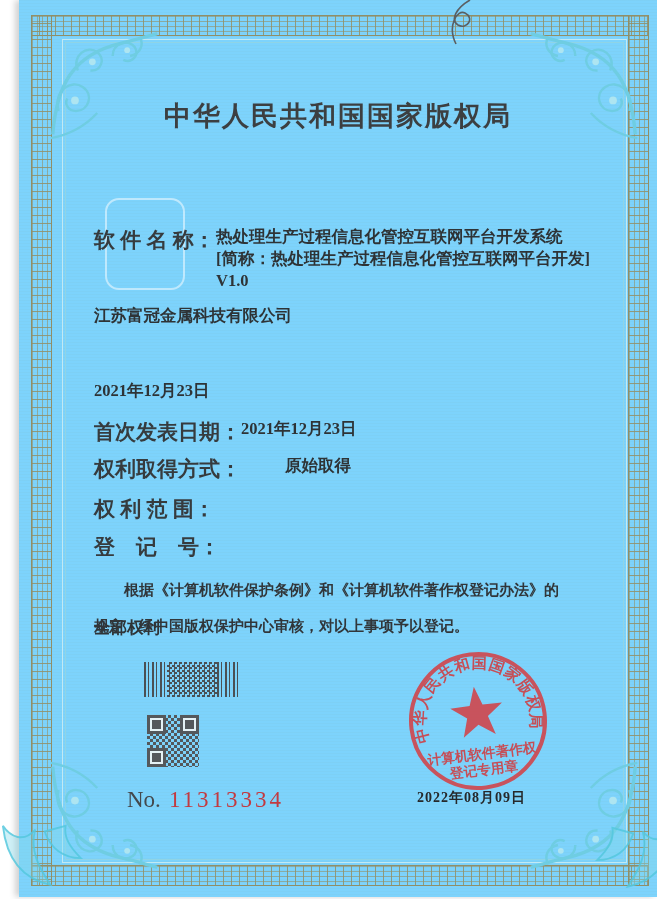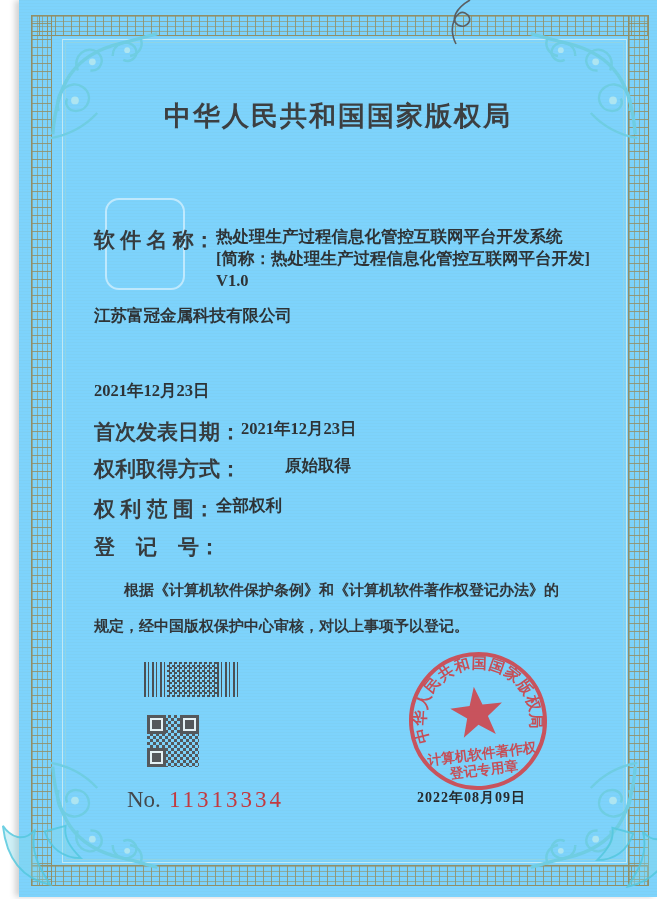--- a/index.html
+++ b/index.html
@@ -35,21 +35,21 @@
   
   .authority{position:absolute;left:0;right:0;top:98px;text-align:center;font-size:27px;
      font-weight:700;color:#3c3f41;letter-spacing:2px;}
   .certtitle{position:absolute;left:0;right:0;top:142px;text-align:center;font-size:33px;
      font-weight:700;color:#383b3d;letter-spacing:3px;}
   .certno{position:absolute;right:66px;top:196px;font-size:14px;font-weight:700;color:#3c4043;}
   .certno .lab{margin-right:10px;}
   .frow{position:absolute;left:75px;right:60px;display:flex;align-items:flex-start;}
   .flab{flex:0 0 122px;font-size:21px;font-weight:700;color:#363b3e;white-space:pre;}
   .fval{flex:1;font-size:16.5px;font-weight:700;color:#2e3336;white-space:pre-line;line-height:22px;font-family:Liberation Serif, serif;}
-  .r0{top:226px;} .r1{top:305px;} .r2{top:380px;} .r3{top:418px;} .r4{top:455px;gap:44px;} .r5{top:495px;} .r6{top:533px;justify-content:space-between;}
+  .r0{top:226px;} .r1{top:305px;} .r2{top:380px;} .r3{top:418px;} .r4{top:455px;gap:44px;} .r5{top:495px;flex-direction:column;} .r6{top:533px;justify-content:space-between;}
   .statement{position:absolute;left:75px;right:68px;top:572px;font-size:15px;font-weight:700;
      color:#31363a;line-height:36px;text-indent:2em;white-space:pre-line;}
   
   .barcode{position:absolute;left:125px;top:662px;width:96px;height:35px;display:flex;}
   .bc-bars{width:23px;background:repeating-linear-gradient(90deg,#4b5054 0 2px,transparent 2px 4px,#4b5054 4px 5px,transparent 5px 8px);}
   .bc-matrix{flex:1;background:repeating-conic-gradient(#4b5054 0% 25%,transparent 0% 50%) 0 0/5px 5px;}
   .qr{position:absolute;left:128px;top:715px;width:52px;height:52px;
      background:repeating-conic-gradient(#54585c 0% 25%,transparent 0% 50%) 0 0/6px 6px;}
   .finder{position:absolute;width:13px;height:13px;border:3px solid #54585c;background:#e4f1f5;}
   .finder.tl{left:0;top:0;} .finder.tr{right:0;top:0;} .finder.bl{left:0;bottom:0;}

